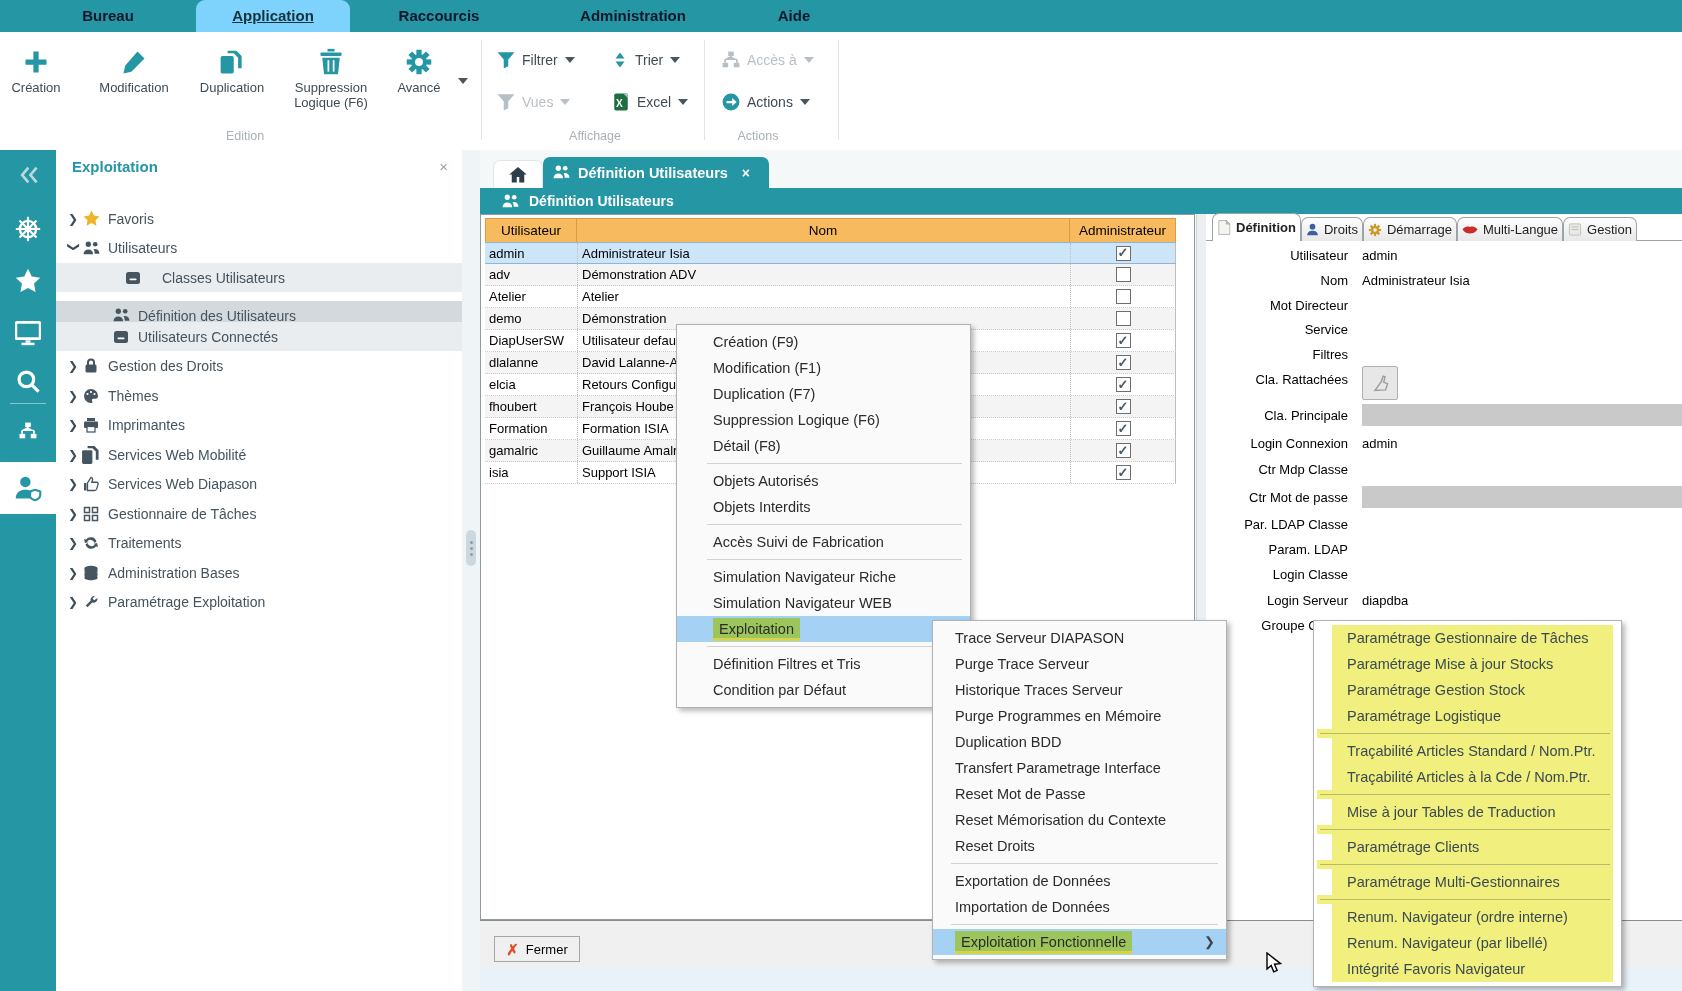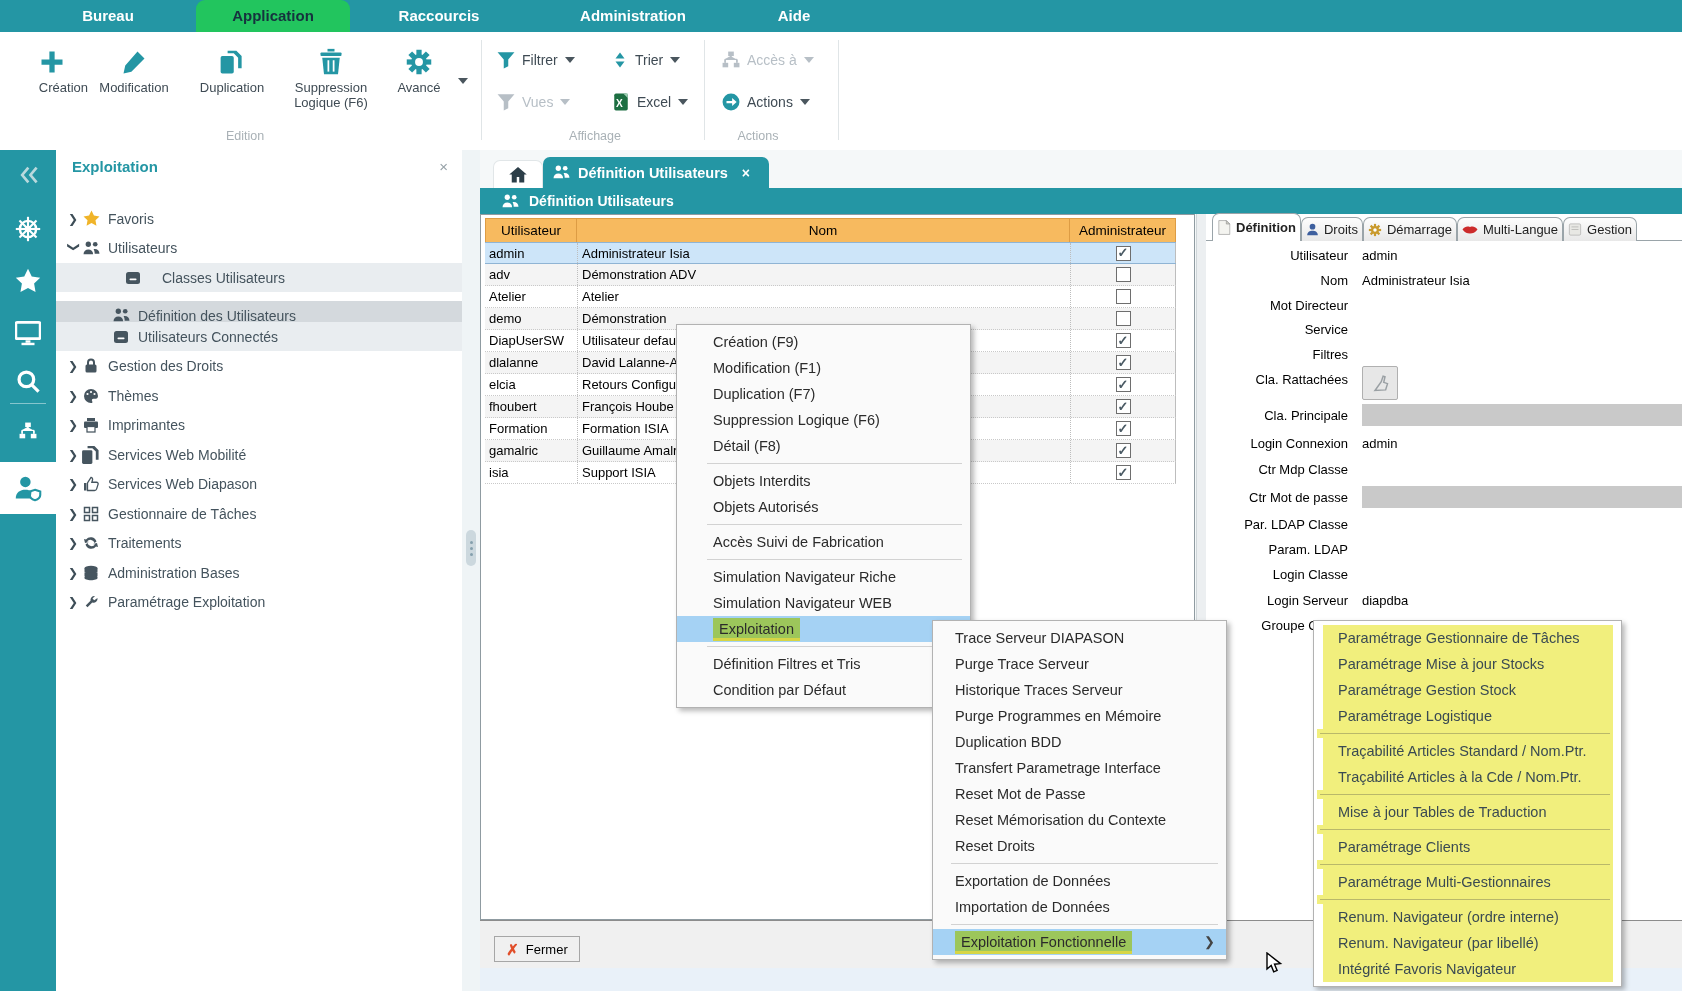--- a/index.html
+++ b/index.html
@@ -4,22 +4,22 @@
 <style>
   html,body{margin:0;padding:0;}
   body{width:1682px;height:991px;position:relative;overflow:hidden;
        font-family:"Liberation Sans",sans-serif;background:#ffffff;}
   .abs{position:absolute;}
   svg{display:block;}
 
   
   #topbar{left:0;top:0;width:1682px;height:32px;background:#2496a4;}
   .top-tab{position:absolute;top:0;height:32px;line-height:32px;text-align:center;
-           color:#ffffff;font-weight:bold;font-size:15px;cursor:default;}
-  .top-tab.active{background:#22c55e;color:#16323e;border-radius:9px 9px 0 0;}
+           color:#0f172a;font-weight:bold;font-size:15px;cursor:default;}
+  .top-tab.active{background:#7dd3fc;color:#16323e;border-radius:9px 9px 0 0;text-decoration:underline;}
 
   
   #ribbon{left:0;top:32px;width:1682px;height:118px;background:#ffffff;border-bottom:1px solid #e2e7e9;}
   .rbtn{position:absolute;top:10px;text-align:center;color:#3f4b54;font-size:13px;}
   .rbtn .ric{height:34px;display:flex;align-items:flex-end;justify-content:center;color:#2496a4;}
   .rbtn .rlb{margin-top:4px;line-height:15px;white-space:pre-line;}
   .vsep{position:absolute;top:8px;height:100px;border-left:1px solid #e0e5e7;}
   .sbtn{position:absolute;height:26px;display:flex;align-items:center;gap:7px;
         font-size:14px;color:#3f4b54;}
   .sbtn.disabled{color:#b7bfc6;}
@@ -114,38 +114,38 @@
   .msep::after{content:"";position:absolute;left:30px;right:8px;top:4px;border-top:1px solid #d2d2d2;}
   .mitem.hl{background:#a5d2f4;}
   .hl-word{display:inline-block;background:#9cc65b;border-bottom:3px solid #d6d545;
         padding:0 6px;height:23px;line-height:23px;box-sizing:border-box;}
   #menu1{left:676px;top:324px;width:295px;z-index:10;}
   #menu1 .mitem{padding-left:36px;}
   #menu2{left:932px;top:620px;width:295px;z-index:11;}
   #menu2 .mitem{padding-left:22px;}
   #menu2 .msep::after{left:18px;}
   #menu3{left:1313px;top:620px;width:309px;z-index:12;background:#ffffff;color:#3a4a52;}
-  #menu3 .mitem{padding-left:15px;background:#f1ef7d;margin:0 8px 0 9px;}
+  #menu3 .mitem{padding-left:15px;background:#f1ef7d;margin:0 8px 0 18px;}
   #menu3 .msep{background:#f1ef7d;margin:0 8px 0 3px;}
   #menu3 .msep::after{left:3px;right:3px;border-top-color:#b9b86a;}
 
   #cursor{left:1266px;top:952px;z-index:30;}
 </style>
 </head>
 <body>
 
 <div id="topbar" class="abs">
     <div class="top-tab" style="left: 48px; width: 120px;">Bureau</div>
     <div class="top-tab active" style="left: 196px; width: 154px;">Application</div>
     <div class="top-tab" style="left: 363px; width: 152px;">Raccourcis</div>
     <div class="top-tab" style="left: 540px; width: 186px;">Administration</div>
     <div class="top-tab" style="left: 748px; width: 92px;">Aide</div>
   </div>
 <div id="ribbon" class="abs">
-    <div class="rbtn" style="left: 16px; width: 72px; text-align: right;">
+    <div class="rbtn" style="left: 0; width: 72px;">
       <div class="ric">
         <span style="display: inline-flex;">
           <svg width="28" height="28" viewBox="0 0 32 32" fill="currentColor">
             <path d="M13 4h6v9h9v6h-9v9h-6v-9H4v-6h9z"></path>
           </svg>
         </span>
       </div>
       <div class="rlb">Création</div>
     </div>
     <div class="rbtn" style="left: 84px; width: 100px;">
@@ -726,22 +726,22 @@
 </div>
 <div id="bluestrip" class="abs"></div>
 
 <div id="menu1" class="menu">
     <div class="mitem">Création (F9)</div>
     <div class="mitem">Modification (F1)</div>
     <div class="mitem">Duplication (F7)</div>
     <div class="mitem">Suppression Logique (F6)</div>
     <div class="mitem">Détail (F8)</div>
     <div class="msep"></div>
+    <div class="mitem">Objets Autorisés</div>
     <div class="mitem">Objets Interdits</div>
-    <div class="mitem">Objets Autorisés</div>
     <div class="msep"></div>
     <div class="mitem">Accès Suivi de Fabrication</div>
     <div class="msep"></div>
     <div class="mitem">Simulation Navigateur Riche</div>
     <div class="mitem">Simulation Navigateur WEB</div>
     <div class="mitem hl"><span class="hl-word">Exploitation</span><span class="arr">❯</span></div>
     <div class="msep"></div>
     <div class="mitem">Définition Filtres et Tris</div>
     <div class="mitem">Condition par Défaut</div>
   </div>

